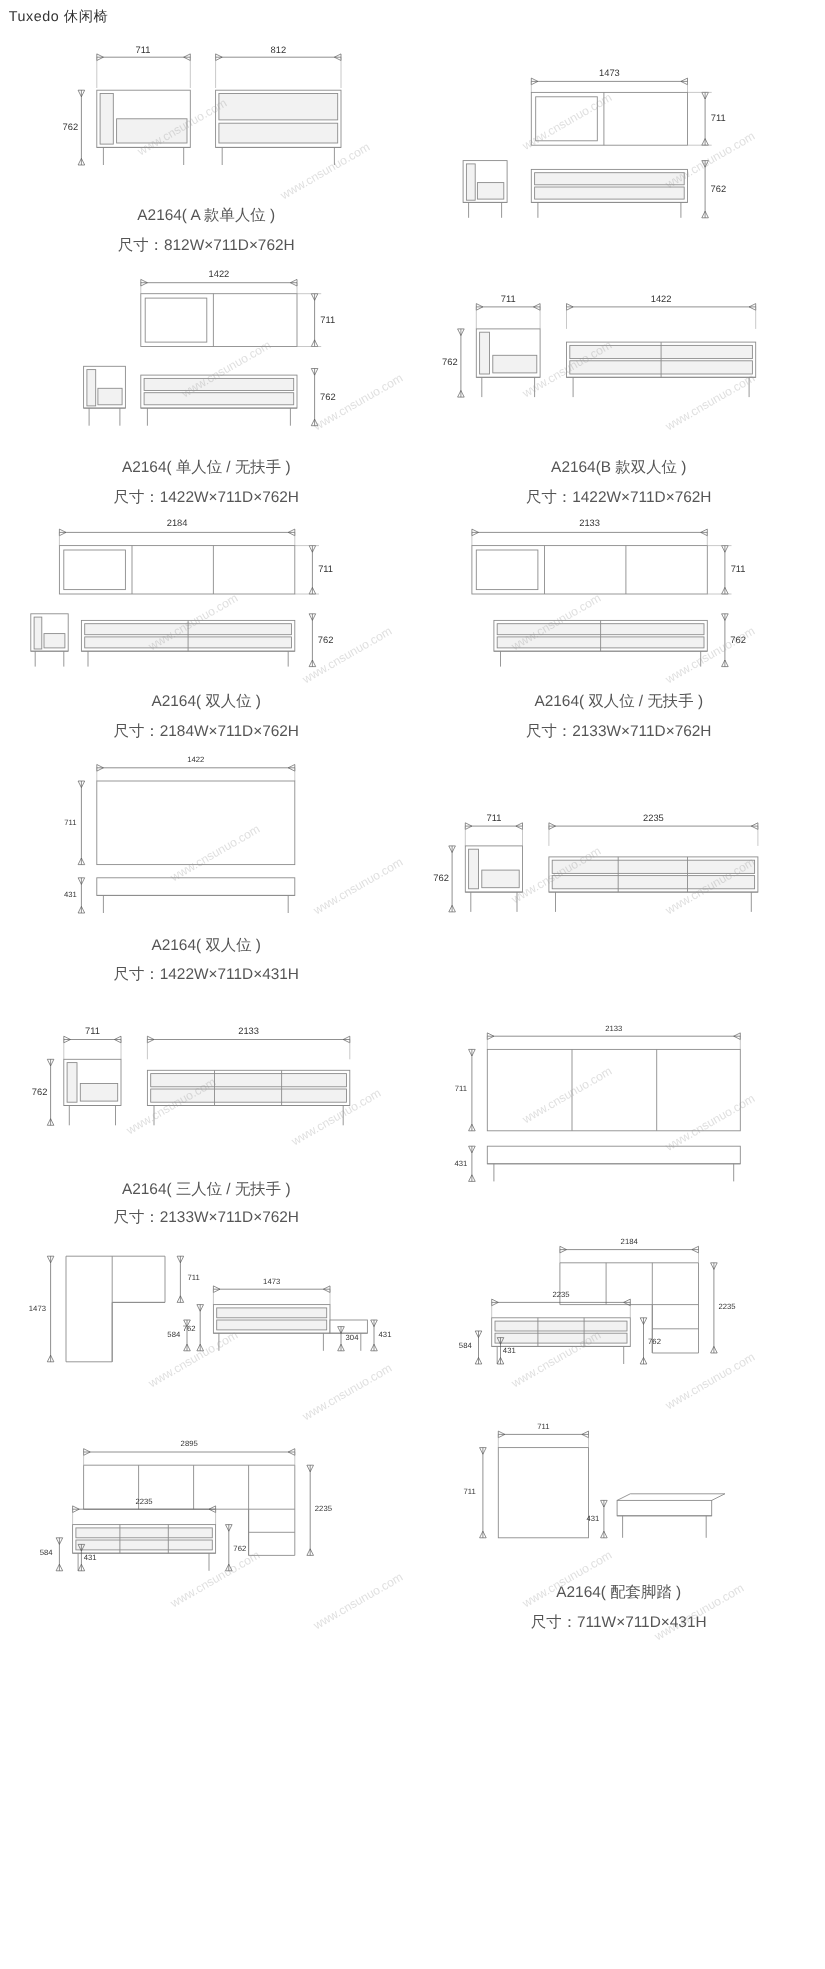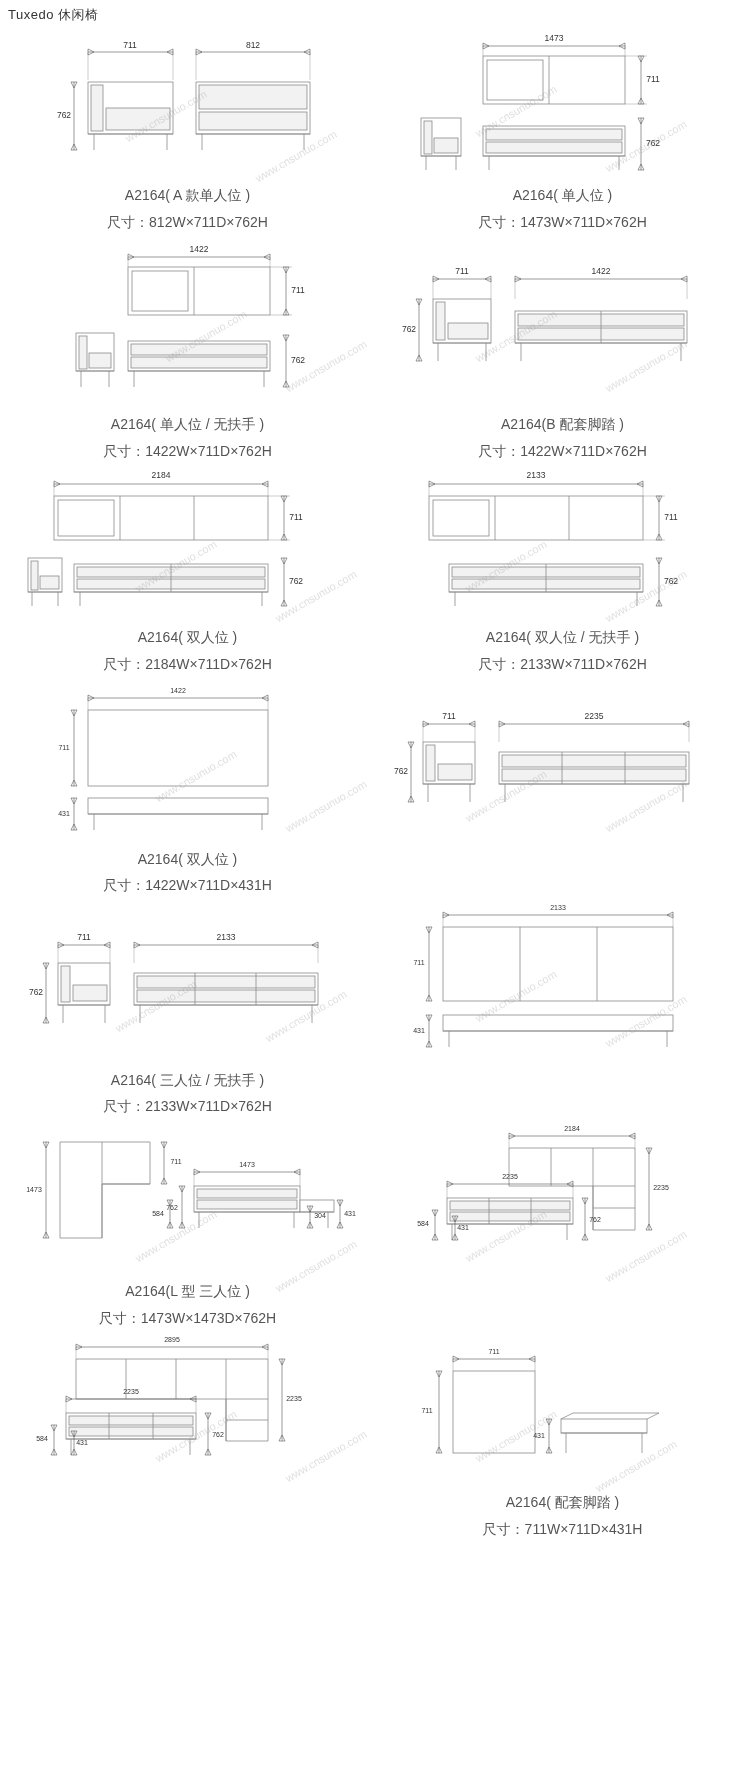--- a/index.html
+++ b/index.html
@@ -27,20 +27,21 @@
     letter-spacing: 0.5px;
   }
 
   
   .grid {
     display: flex;
     flex-wrap: wrap;
     width: 750px;
     padding-top: 6px;
     box-sizing: border-box;
+    align-items: center;
   }
   .cell {
     width: 375px;
     box-sizing: border-box;
     display: flex;
     flex-direction: column;
     align-items: center;
     padding-bottom: 6px;
   }
   .cell .art {
@@ -175,24 +176,20 @@
           <line class="ln" x1="80" y1="126" x2="222" y2="126"></line>
           <line class="ln" x1="86" y1="126" x2="86" y2="140"></line>
           <line class="ln" x1="216" y1="126" x2="216" y2="140"></line>
 
           <line class="dim" x1="238" y1="88" x2="238" y2="140"></line>
           <path class="dim" d="M235 88 L238 94 L241 88 Z" fill="#555"></path>
           <path class="dim" d="M235 140 L238 134 L241 140 Z" fill="#555"></path>
           <text class="dimtxt" x="250" y="114">762</text>
         </svg>
       </div>
-      <div class="caption">
-        <span class="name">A2164( 单人位 )</span>
-        <span class="dims">尺寸：1473W×711D×762H</span>
-      </div>
     </div>
 
     <div class="cell">
       <div class="art">
         <svg width="320" height="168" viewBox="0 0 320 168">
           <line class="dim" x1="100" y1="16" x2="242" y2="16"></line>
           <path class="dim" d="M100 13 L106 16 L100 19 Z" fill="#555"></path>
           <path class="dim" d="M242 13 L236 16 L242 19 Z" fill="#555"></path>
           <text class="dimtxt" x="171" y="9">1422</text>
           <line class="ext" x1="100" y1="16" x2="100" y2="26"></line>
@@ -267,21 +264,21 @@
           <rect class="fillw" x="112" y="70" width="172" height="32"></rect>
           <rect class="fillg" x="115" y="73" width="166" height="12"></rect>
           <rect class="fillg" x="115" y="87" width="166" height="12"></rect>
           <line class="ln" x1="198" y1="70" x2="198" y2="102"></line>
           <line class="ln" x1="112" y1="102" x2="284" y2="102"></line>
           <line class="ln" x1="118" y1="102" x2="118" y2="120"></line>
           <line class="ln" x1="278" y1="102" x2="278" y2="120"></line>
         </svg>
       </div>
       <div class="caption">
-        <span class="name">A2164(B 配套脚踏 )</span>
+        <span class="name">A2164(B 款双人位 )</span>
         <span class="dims">尺寸：1422W×711D×762H</span>
       </div>
     </div>
 
     <div class="cell">
       <div class="art">
         <svg width="320" height="152" viewBox="0 0 320 152">
           <line class="dim" x1="26" y1="14" x2="240" y2="14"></line>
           <path class="dim" d="M26 11 L32 14 L26 17 Z" fill="#555"></path>
           <path class="dim" d="M240 11 L234 14 L240 17 Z" fill="#555"></path>
@@ -570,24 +567,20 @@
           <line class="dim" x1="292" y1="80" x2="292" y2="102"></line>
           <path class="dim" d="M289 80 L292 86 L295 80 Z" fill="#555"></path>
           <path class="dim" d="M289 102 L292 96 L295 102 Z" fill="#555"></path>
           <text class="dimtxt small" x="302" y="90">304</text>
 
           <line class="dim" x1="322" y1="74" x2="322" y2="102"></line>
           <path class="dim" d="M319 74 L322 80 L325 74 Z" fill="#555"></path>
           <path class="dim" d="M319 102 L322 96 L325 102 Z" fill="#555"></path>
           <text class="dimtxt small" x="332" y="88">431</text>
         </svg>
-      </div>
-      <div class="caption">
-        <span class="name">A2164(L 型 三人位 )</span>
-        <span class="dims">尺寸：1473W×1473D×762H</span>
       </div>
     </div>
 
     <div class="cell">
       <div class="art">
         <svg width="340" height="150" viewBox="0 0 340 150">
           <line class="dim" x1="116" y1="10" x2="242" y2="10"></line>
           <path class="dim" d="M116 7 L122 10 L116 13 Z" fill="#555"></path>
           <path class="dim" d="M242 7 L236 10 L242 13 Z" fill="#555"></path>
           <text class="dimtxt small" x="179" y="3">2184</text>

